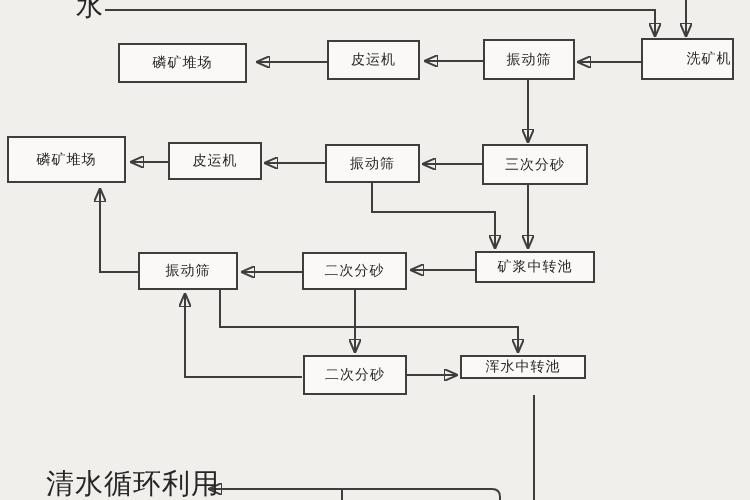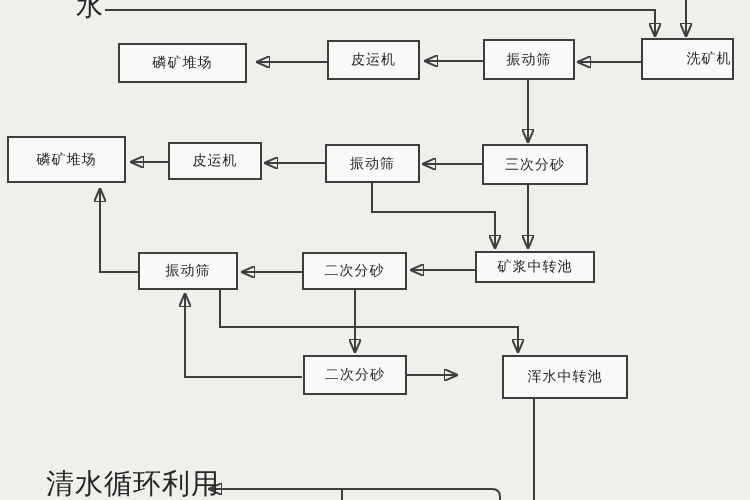--- a/index.html
+++ b/index.html
@@ -95,15 +95,15 @@
   <div class="node" style="left:7px;top:136px;width:119px;height:47px;">磷矿堆场</div>
   <div class="node" style="left:168px;top:142px;width:94px;height:38px;">皮运机</div>
   <div class="node" style="left:325px;top:144px;width:95px;height:39px;">振动筛</div>
   <div class="node" style="left:482px;top:144px;width:106px;height:41px;">三次分砂</div>
 
   <div class="node" style="left:138px;top:252px;width:100px;height:38px;">振动筛</div>
   <div class="node" style="left:302px;top:252px;width:105px;height:38px;">二次分砂</div>
   <div class="node" style="left:475px;top:251px;width:120px;height:32px;">矿浆中转池</div>
 
   <div class="node" style="left:303px;top:355px;width:104px;height:40px;">二次分砂</div>
-  <div class="node" style="left:460px;top:355px;width:126px;height:44px;margin-left:42px;">浑水中转池</div>
+  <div class="node" style="left:460px;top:355px;width:126px;height:24px;">浑水中转池</div>
 
 </div>
 
 </body></html>

